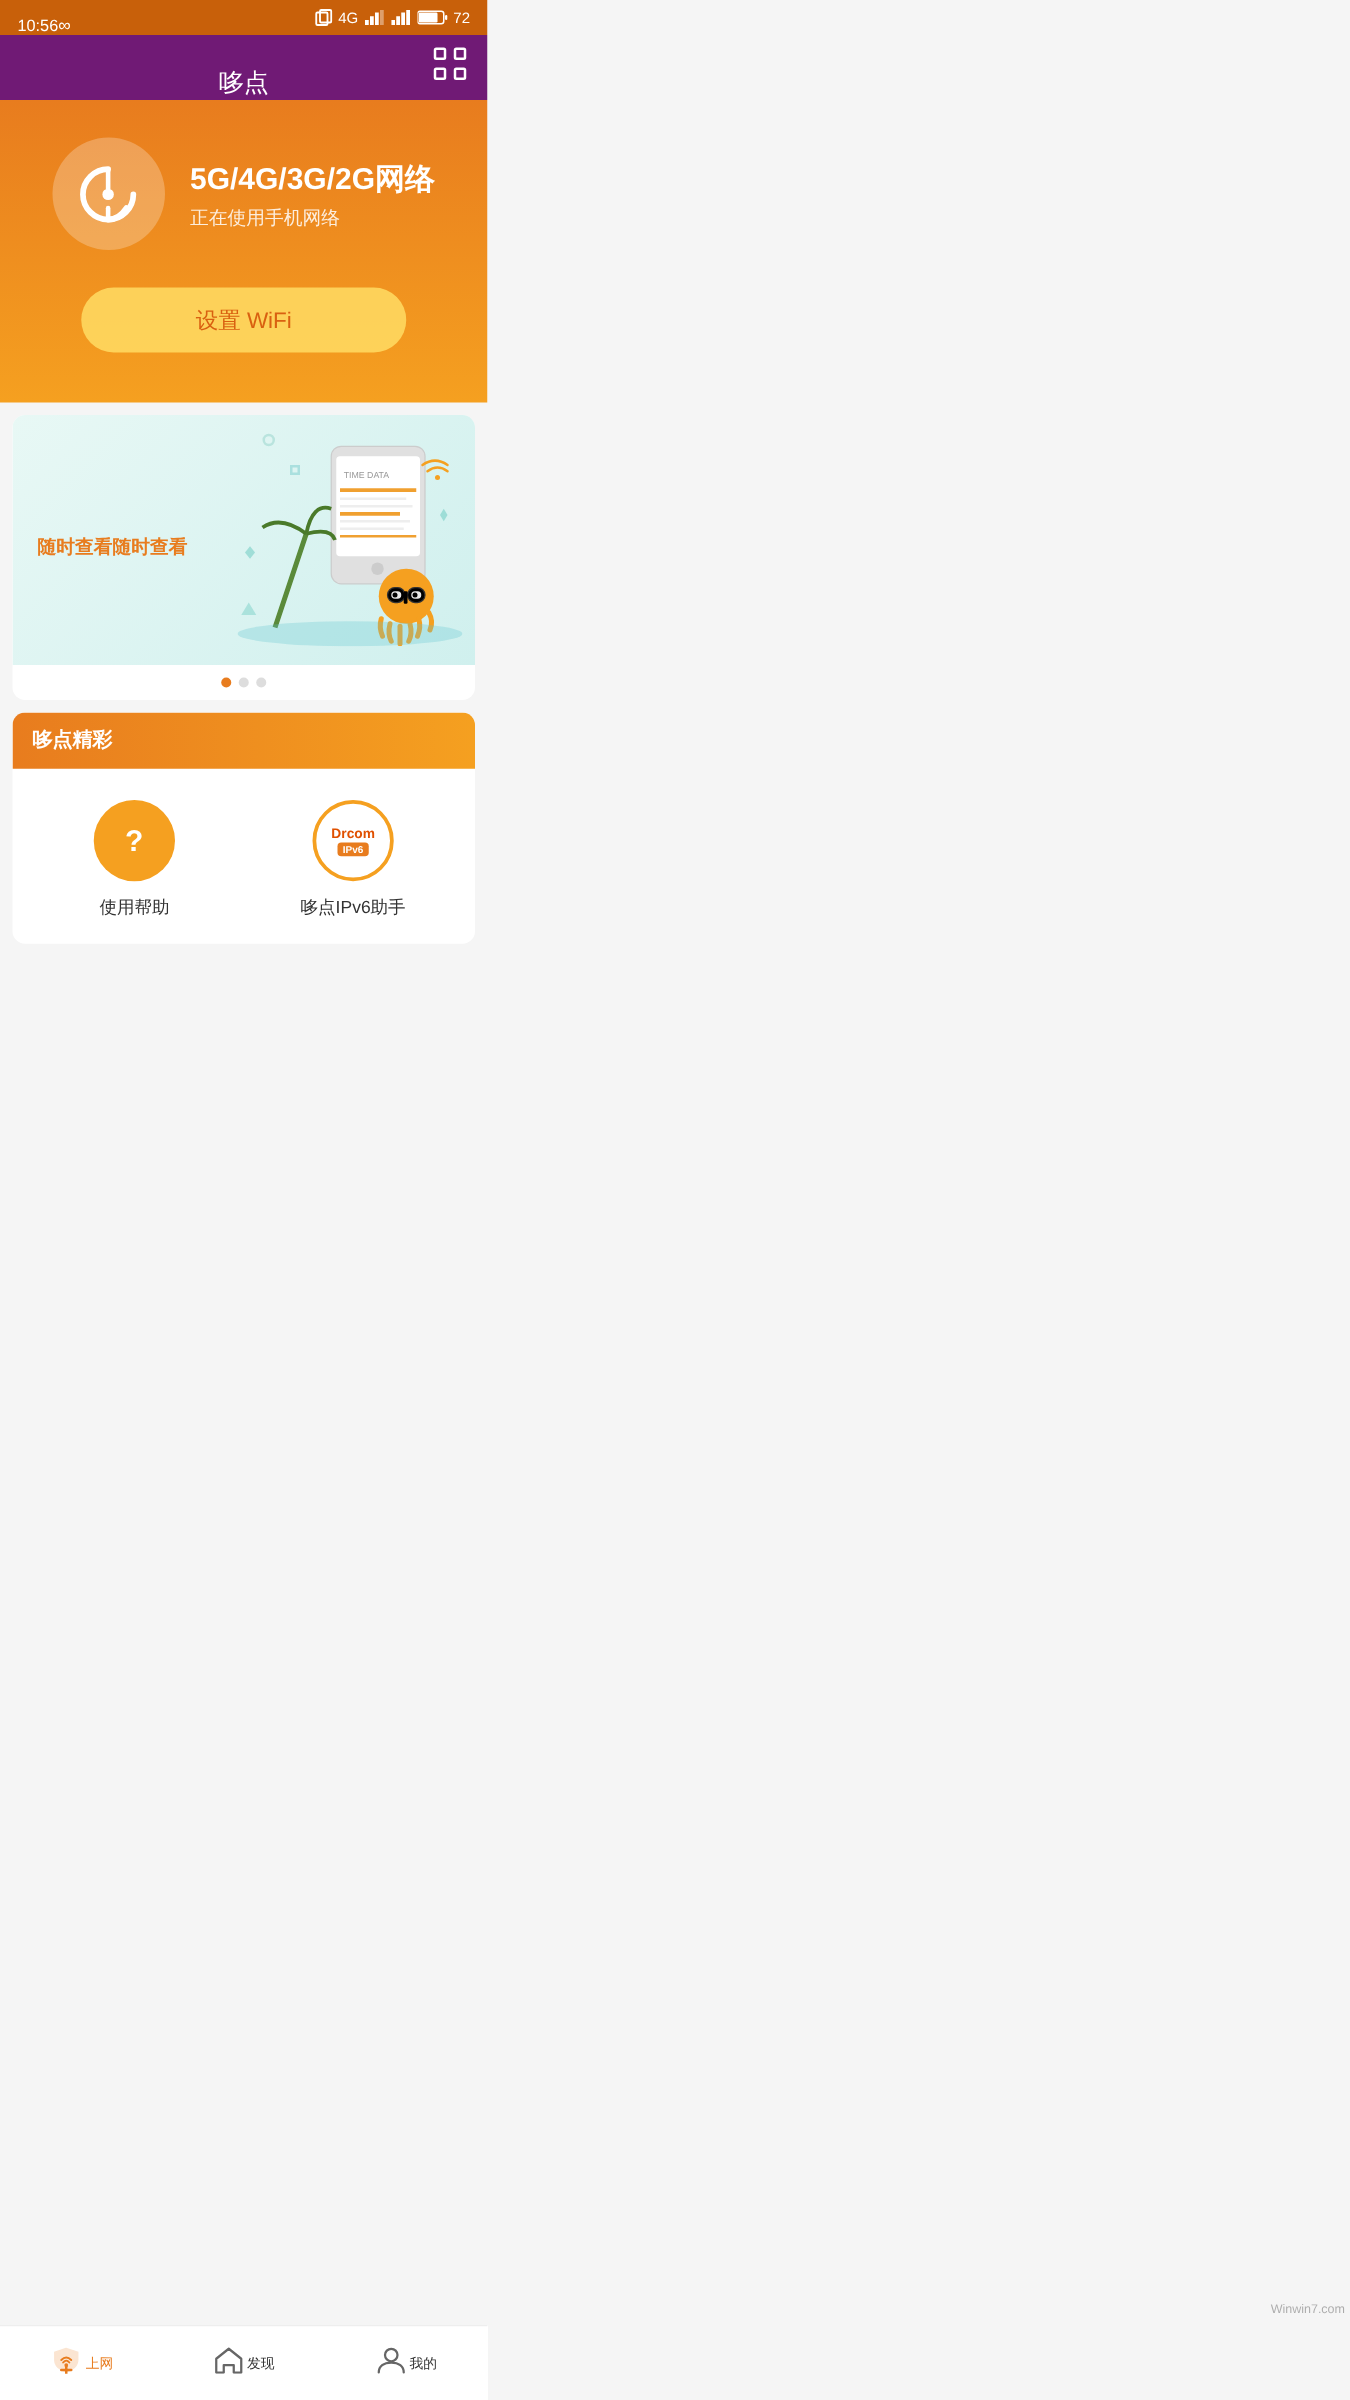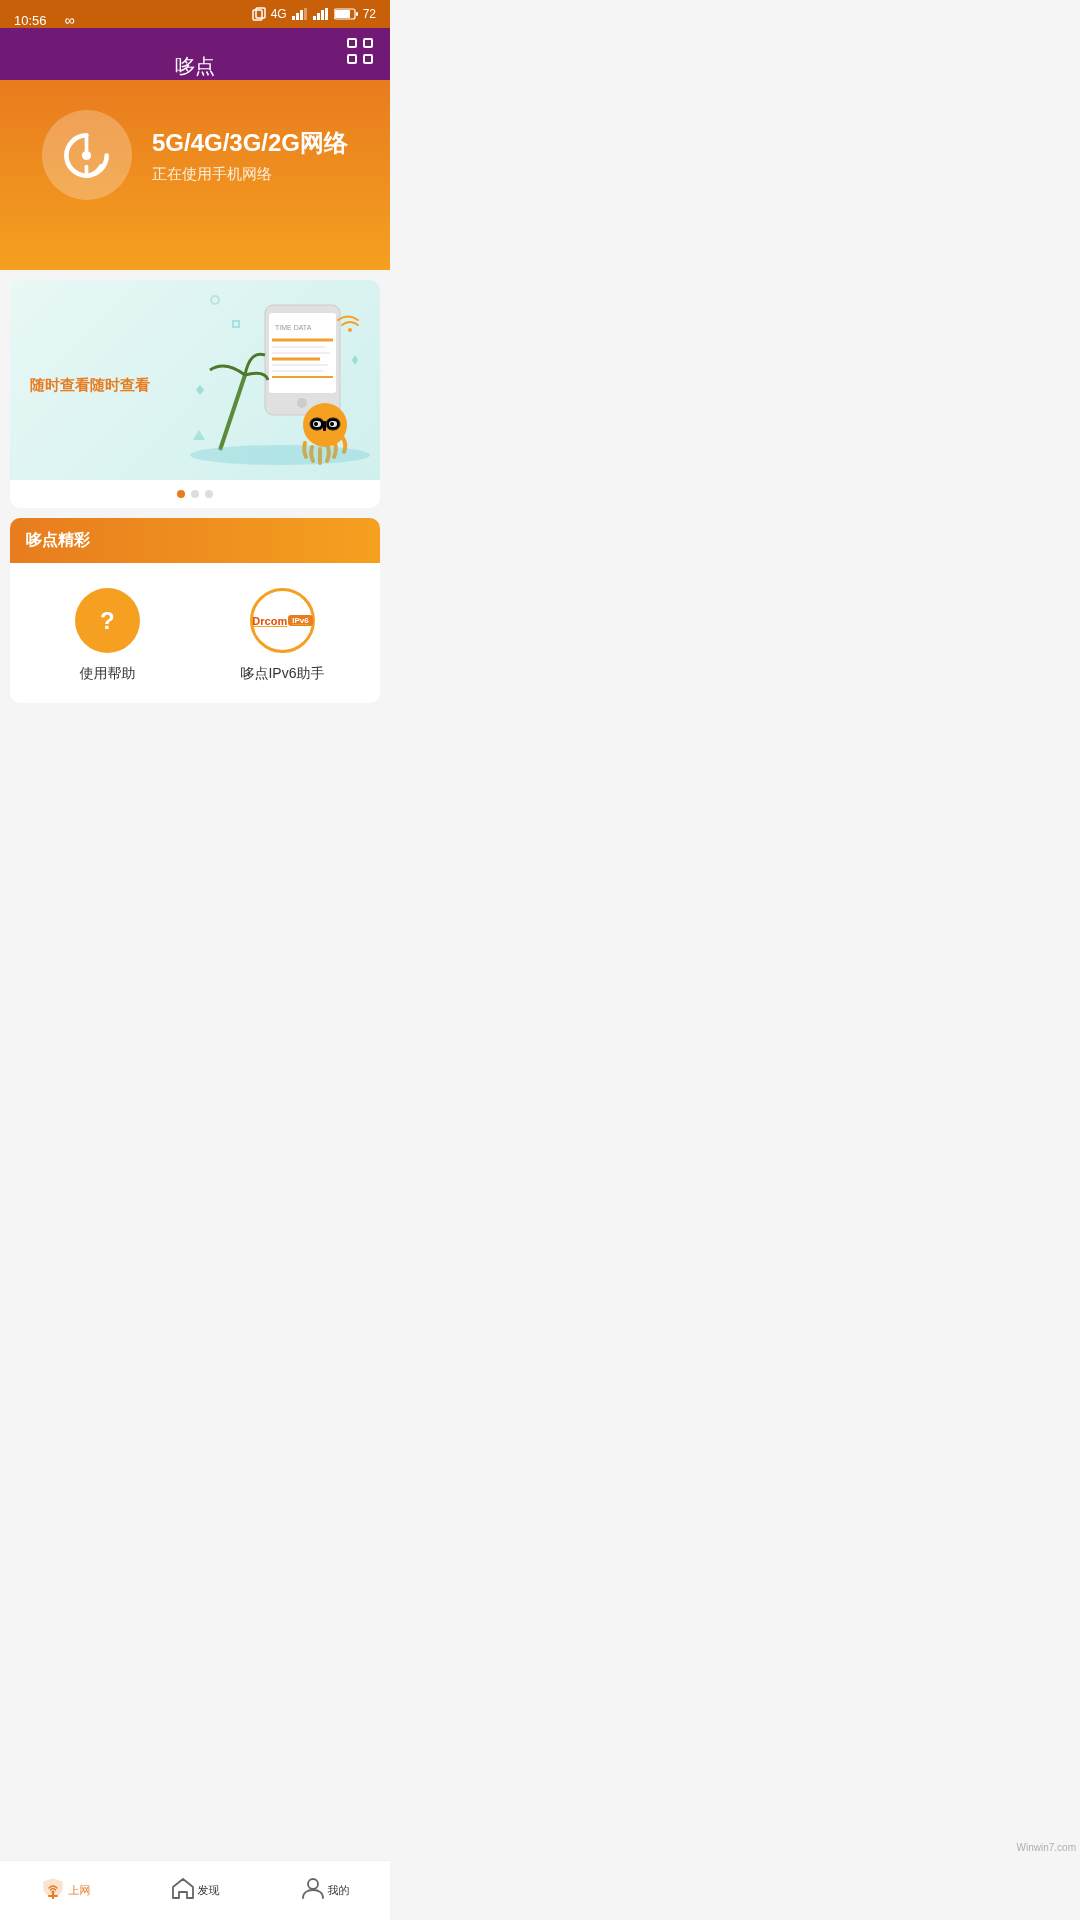--- a/index.html
+++ b/index.html
@@ -18,21 +18,21 @@
       background: #c8600a;
       height: 28px;
       display: flex;
       align-items: center;
       justify-content: space-between;
       padding: 0 14px;
       color: white;
       font-size: 13px;
       font-weight: 500;
     }
-    .status-left { display: flex; align-items: center; gap: 18px; margin-top: 12px; }
+    .status-left { display: flex; align-items: center; gap: 0; margin-top: 12px; }
     .status-right { display: flex; align-items: center; gap: 5px; font-size: 12px; }
     .infinity-icon { font-size: 14px; }
 
     
     .top-nav {
       background: #701a75;
       height: 52px;
       display: flex;
       align-items: flex-end;
       justify-content: center;
@@ -204,27 +204,27 @@
     }
     .feature-icon-wrap.purple { background: #7b6fc4; }
     .feature-icon-wrap.orange { background: #f5a020; }
     .feature-icon-drcom {
       width: 65px;
       height: 65px;
       border-radius: 50%;
       background: white;
       border: 3px solid #f5a020;
       display: flex;
+      flex-direction: column;
       align-items: center;
       justify-content: center;
       font-size: 9px;
       font-weight: 700;
       color: #f5a020;
       gap: 1px;
-      text-decoration: underline;
     }
     .drcom-top {
       font-size: 11px;
       color: #e05000;
       font-weight: 800;
     }
     .drcom-ipv6 {
       background: #e87c1e;
       color: white;
       font-size: 8px;
@@ -346,20 +346,21 @@
           <circle cx="30" cy="30" r="5" fill="white"></circle>
           <path d="M30 25V10" stroke="white" stroke-width="4" stroke-linecap="round"></path>
           <path d="M30 50V42" stroke="white" stroke-width="4" stroke-linecap="round"></path>
         </svg>
       </div>
       <div class="hero-text">
         <div class="hero-title">5G/4G/3G/2G网络</div>
         <div class="hero-subtitle">正在使用手机网络</div>
       </div>
     </div>
+    <button class="wifi-btn">设置 WiFi</button>
   </div>
 
   <div class="banner-section">
     <div class="banner-card">
 
       <div style="position:absolute;top:15px;right:160px;width:10px;height:10px;border:2px solid #a0d8d0;border-radius:50%;opacity:0.6;"></div>
       <div style="position:absolute;top:40px;right:140px;width:8px;height:8px;border:2px solid #7cc;opacity:0.5;"></div>
       <div style="position:absolute;bottom:40px;right:175px;width:0;height:0;border-left:6px solid transparent;border-right:6px solid transparent;border-bottom:10px solid rgba(100,200,190,0.4);"></div>
 
       <div class="banner-sub-text">

